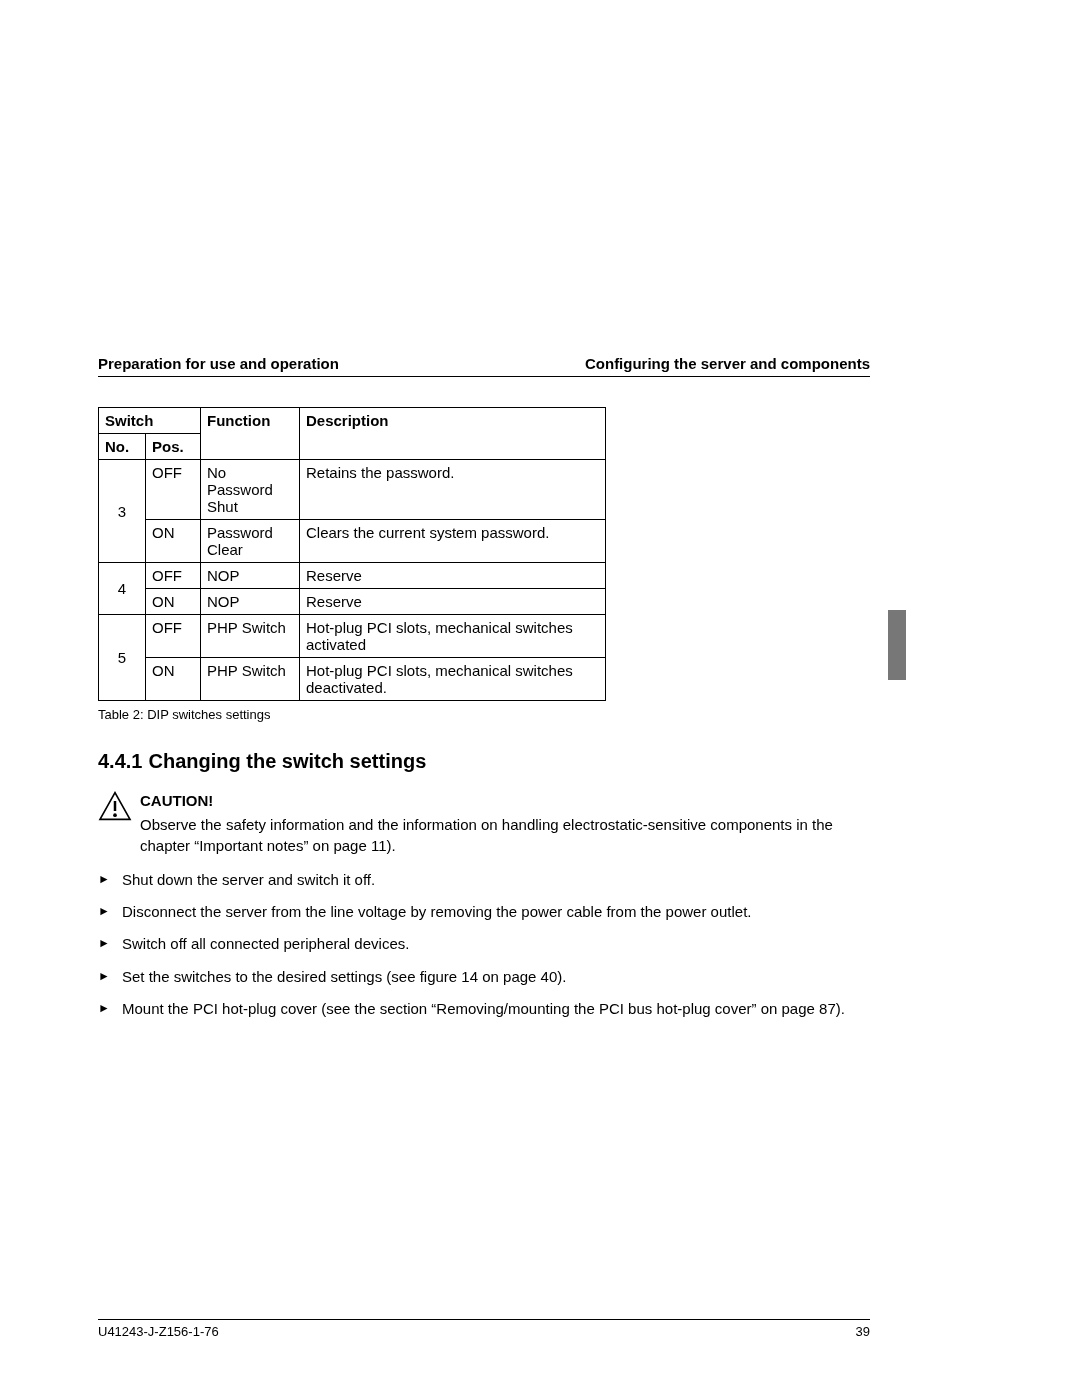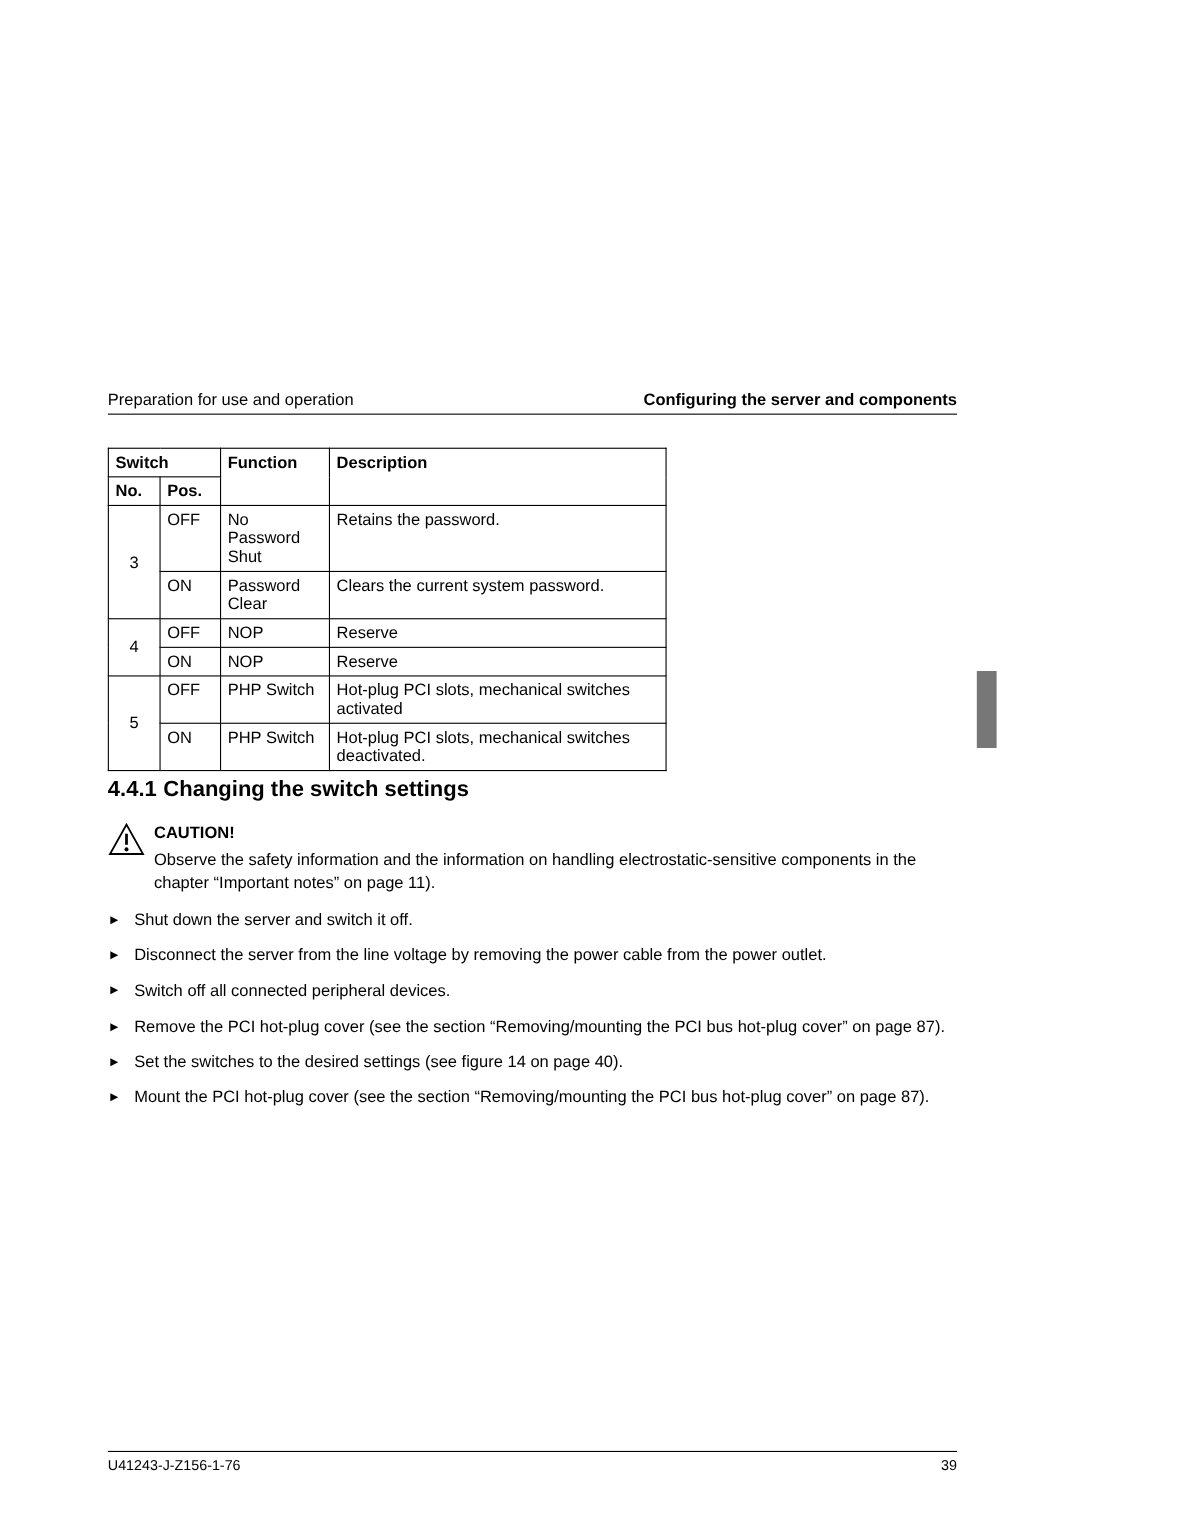--- a/index.html
+++ b/index.html
@@ -19,21 +19,21 @@
     box-sizing: border-box;
     height: 100%;
   }
   .header-line {
     display: flex;
     justify-content: space-between;
     border-bottom: 1px solid #000;
     padding-bottom: 4px;
     margin-bottom: 30px;
   }
-  .header-left { font-weight: normal; }
+  .header-left { font-weight: bold; }
   .header-right { font-weight: bold; }
 
   table.dip {
     border-collapse: collapse;
     width: 508px;
     margin-bottom: 6px;
   }
   table.dip th, table.dip td {
     border: 1px solid #000;
     padding: 4px 6px;
@@ -159,20 +159,21 @@
       <td>Hot-plug PCI slots, mechanical switches activated</td>
     </tr>
     <tr>
       <td>ON</td>
       <td>PHP Switch</td>
       <td>Hot-plug PCI slots, mechanical switches deacti­vated.</td>
     </tr>
   </tbody>
     </table>
 
+  <div class="caption">Table 2:  DIP switches settings</div>
 
   <h2 class="section">
     <span class="num">4.4.1</span><span>Changing the switch settings</span>
   </h2>
 
   <div class="caution-block">
     <div class="caution-icon">
       <svg viewBox="0 0 40 36" width="34" height="30">
         <polygon points="20,2 38,34 2,34" fill="none" stroke="#000" stroke-width="2"></polygon>
         <line x1="20" y1="12" x2="20" y2="24" stroke="#000" stroke-width="3"></line>
@@ -182,21 +183,20 @@
     <div class="caution-text">
       <span class="caution-title">CAUTION!</span>
       <span>Observe the safety information and the information on handling electro­static-sensitive components in the chapter “Important notes” on page 11).</span>
     </div>
   </div>
 
   <ul class="steps">
     <li>Shut down the server and switch it off.</li>
     <li>Disconnect the server from the line voltage by removing the power cable from the power outlet.</li>
     <li>Switch off all connected peripheral devices.</li>
-    <li>Remove the PCI hot-plug cover (see the section “Removing/mounting the PCI bus hot-plug cover” on page 87).</li>
     <li>Set the switches to the desired settings (see figure 14 on page 40).</li>
     <li>Mount the PCI hot-plug cover (see the section “Removing/mounting the PCI bus hot-plug cover” on page 87).</li>
   </ul>
 
   <div class="side-tab"></div>
 
   <div class="footer">
     <span>U41243-J-Z156-1-76</span>
     <span>39</span>
   </div>

